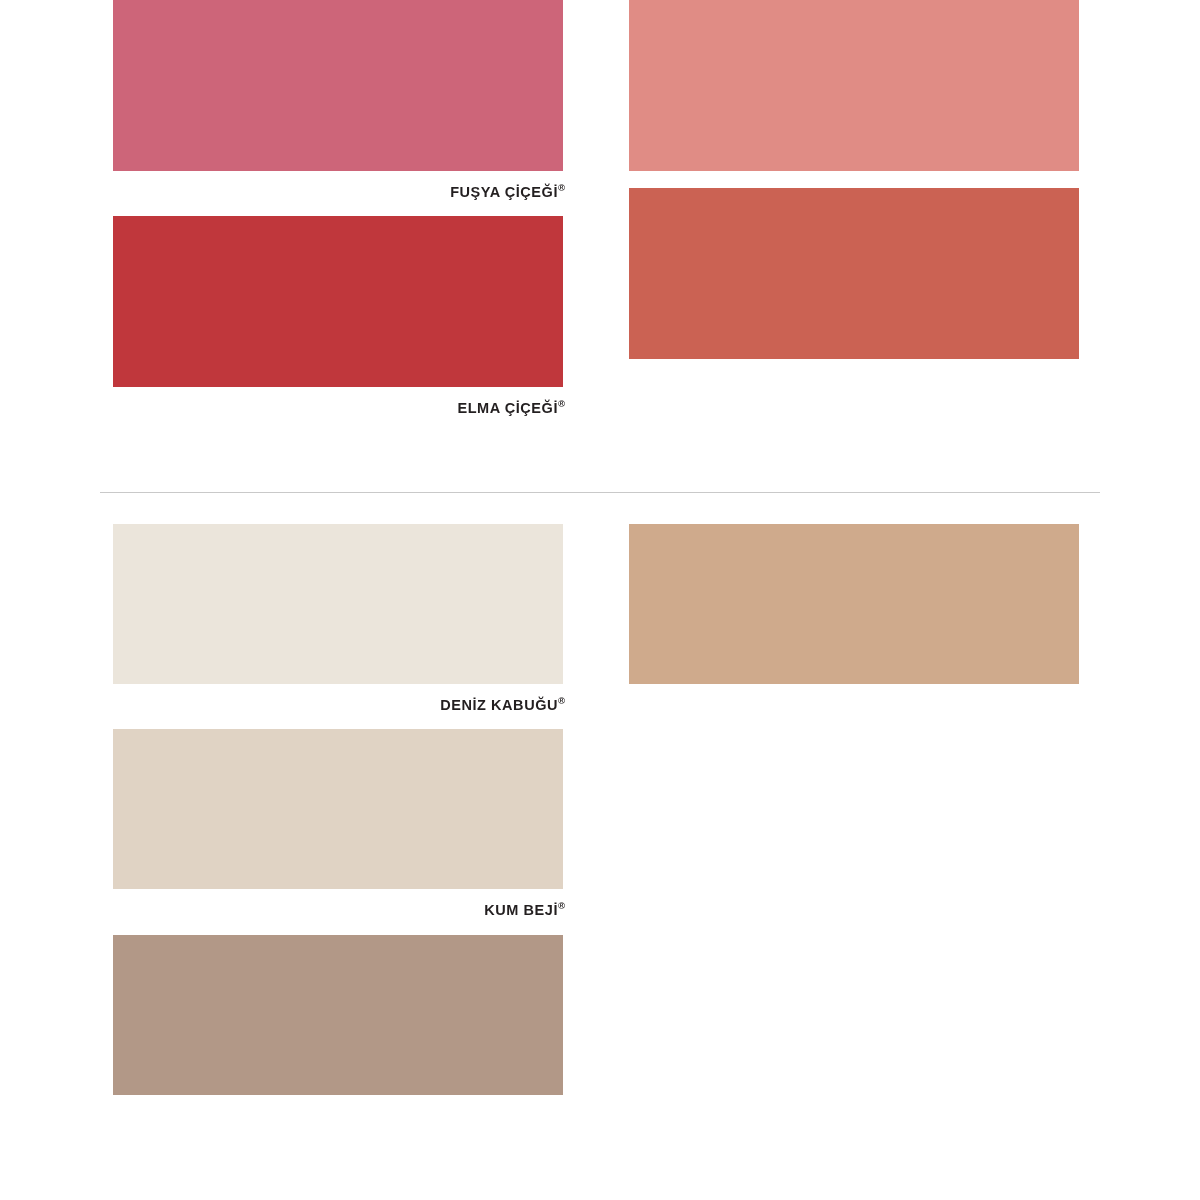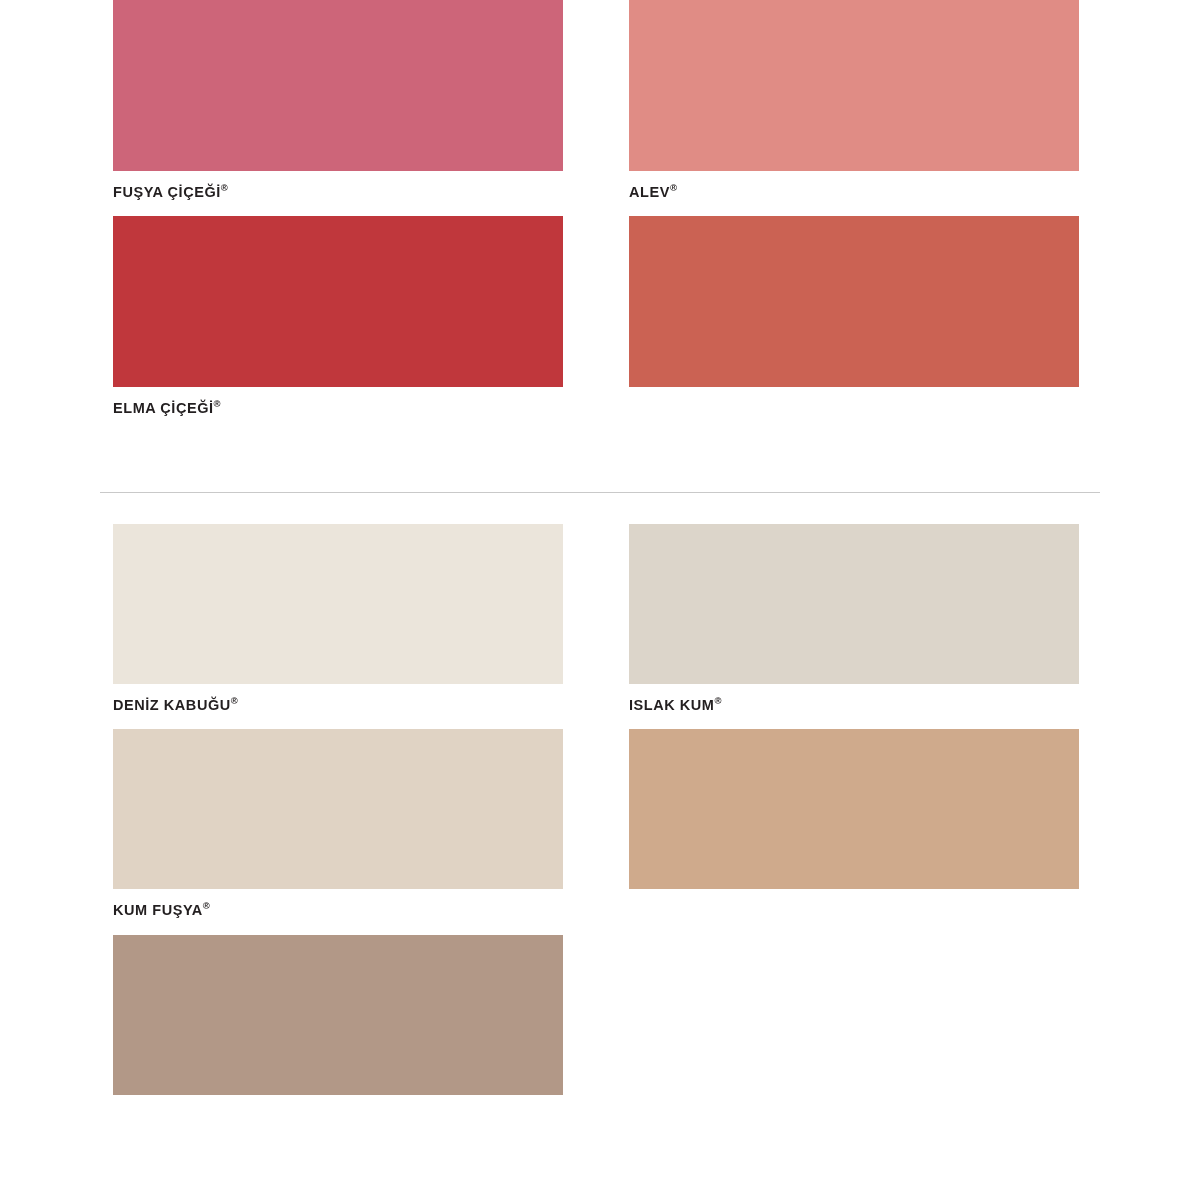--- a/index.html
+++ b/index.html
@@ -21,20 +21,21 @@
     height: 1200px;
     box-sizing: border-box;
   }
 
   
   .swatch-group {
     position: absolute;
     left: 0;
     width: 1200px;
     box-sizing: border-box;
+    text-align: right;
   }
   #group-warm  { top: 0px; }
   #group-neutral { top: 506px; margin-top: 18px; }
 
   .group-grid {
     display: grid;
     grid-template-columns: 452px 64px 452px;
     padding-left: 113px;
     box-sizing: border-box;
   }
@@ -100,21 +101,20 @@
         </div>
 
       </div>
 
       <div class="grid-gap"></div>
 
       <div class="grid-col">
 
         <div class="swatch-cell">
           <div class="swatch-chip chip-tall" style="background-color: rgb(224, 140, 133);"></div>
-          <div class="swatch-label"><span>ALEV</span><span class="reg">®</span></div>
         </div>
 
         <div class="swatch-cell">
           <div class="swatch-chip chip-tall" style="background-color: rgb(203, 98, 83);"></div>
         </div>
 
       </div>
     </div>
   </div>
 
@@ -124,37 +124,33 @@
     <div class="group-grid">
       <div class="grid-col">
 
         <div class="swatch-cell">
           <div class="swatch-chip chip-std" style="background-color: rgb(235, 229, 219);"></div>
           <div class="swatch-label"><span>DENİZ KABUĞU</span><span class="reg">®</span></div>
         </div>
 
         <div class="swatch-cell">
           <div class="swatch-chip chip-std" style="background-color: rgb(224, 211, 196);"></div>
-          <div class="swatch-label"><span>KUM FUŞYA</span><span class="reg">®</span></div>
+          <div class="swatch-label"><span>KUM BEJİ</span><span class="reg">®</span></div>
         </div>
 
         <div class="swatch-cell">
           <div class="swatch-chip chip-std" style="background-color: rgb(178, 152, 135);"></div>
         </div>
 
       </div>
 
       <div class="grid-gap"></div>
 
       <div class="grid-col">
 
-        <div class="swatch-cell">
-          <div class="swatch-chip chip-std" style="background-color: rgb(220, 213, 202);"></div>
-          <div class="swatch-label"><span>ISLAK KUM</span><span class="reg">®</span></div>
-        </div>
 
 
         <div class="swatch-cell">
           <div class="swatch-chip chip-std" style="background-color: rgb(207, 170, 140);"></div>
         </div>
 
       </div>
     </div>
   </div>
 

